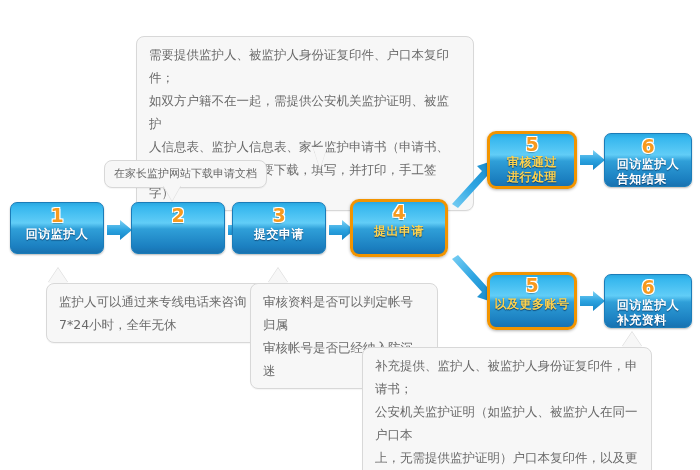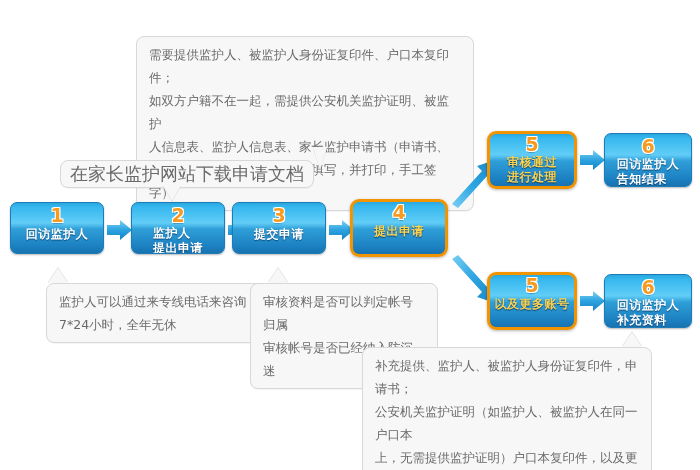--- a/index.html
+++ b/index.html
@@ -87,21 +87,22 @@
     color: #6a6a6a;
     font-size: 12.5px;
     line-height: 23px;
     padding: 6px 12px;
     white-space: pre-line;
     box-shadow: 0 1px 1px rgba(0,0,0,0.04);
   }
   .callout.small {
     line-height: 18px;
     padding: 4px 9px;
-    font-size: 18px;
+    font-size: 11px;
+    margin-left: 44px;
   }
 
   
   .tail {
     position: absolute;
     width: 0;
     height: 0;
   }
   .tail-down {
     border-left: 9px solid transparent;
@@ -159,22 +160,20 @@
           <stop offset="50%" stop-color="#2ba3e0"></stop>
           <stop offset="100%" stop-color="#1583c4"></stop>
         </linearGradient>
       </defs>
       <path d="M0,6 L13,6 L13,1 L25,11 L13,21 L13,16 L0,16 Z" fill="url(#agr)"></path>
     </svg>
   </div>
 
   <div class="step compact" style="left:131px; top:202px; width:94px; height:52px;">
     <div class="step-num">2</div>
-    <div class="step-label">监护人
-提出申请</div>
   </div>
 
   <div class="arrow-h" style="left:228px; top:219px;">
     <svg width="26" height="22" viewBox="0 0 26 22">
       <path d="M0,6 L13,6 L13,1 L25,11 L13,21 L13,16 L0,16 Z" fill="url(#agr)"></path>
     </svg>
   </div>
 
   <div class="step" style="left:232px; top:202px; width:94px; height:52px;">
     <div class="step-num">3</div>

